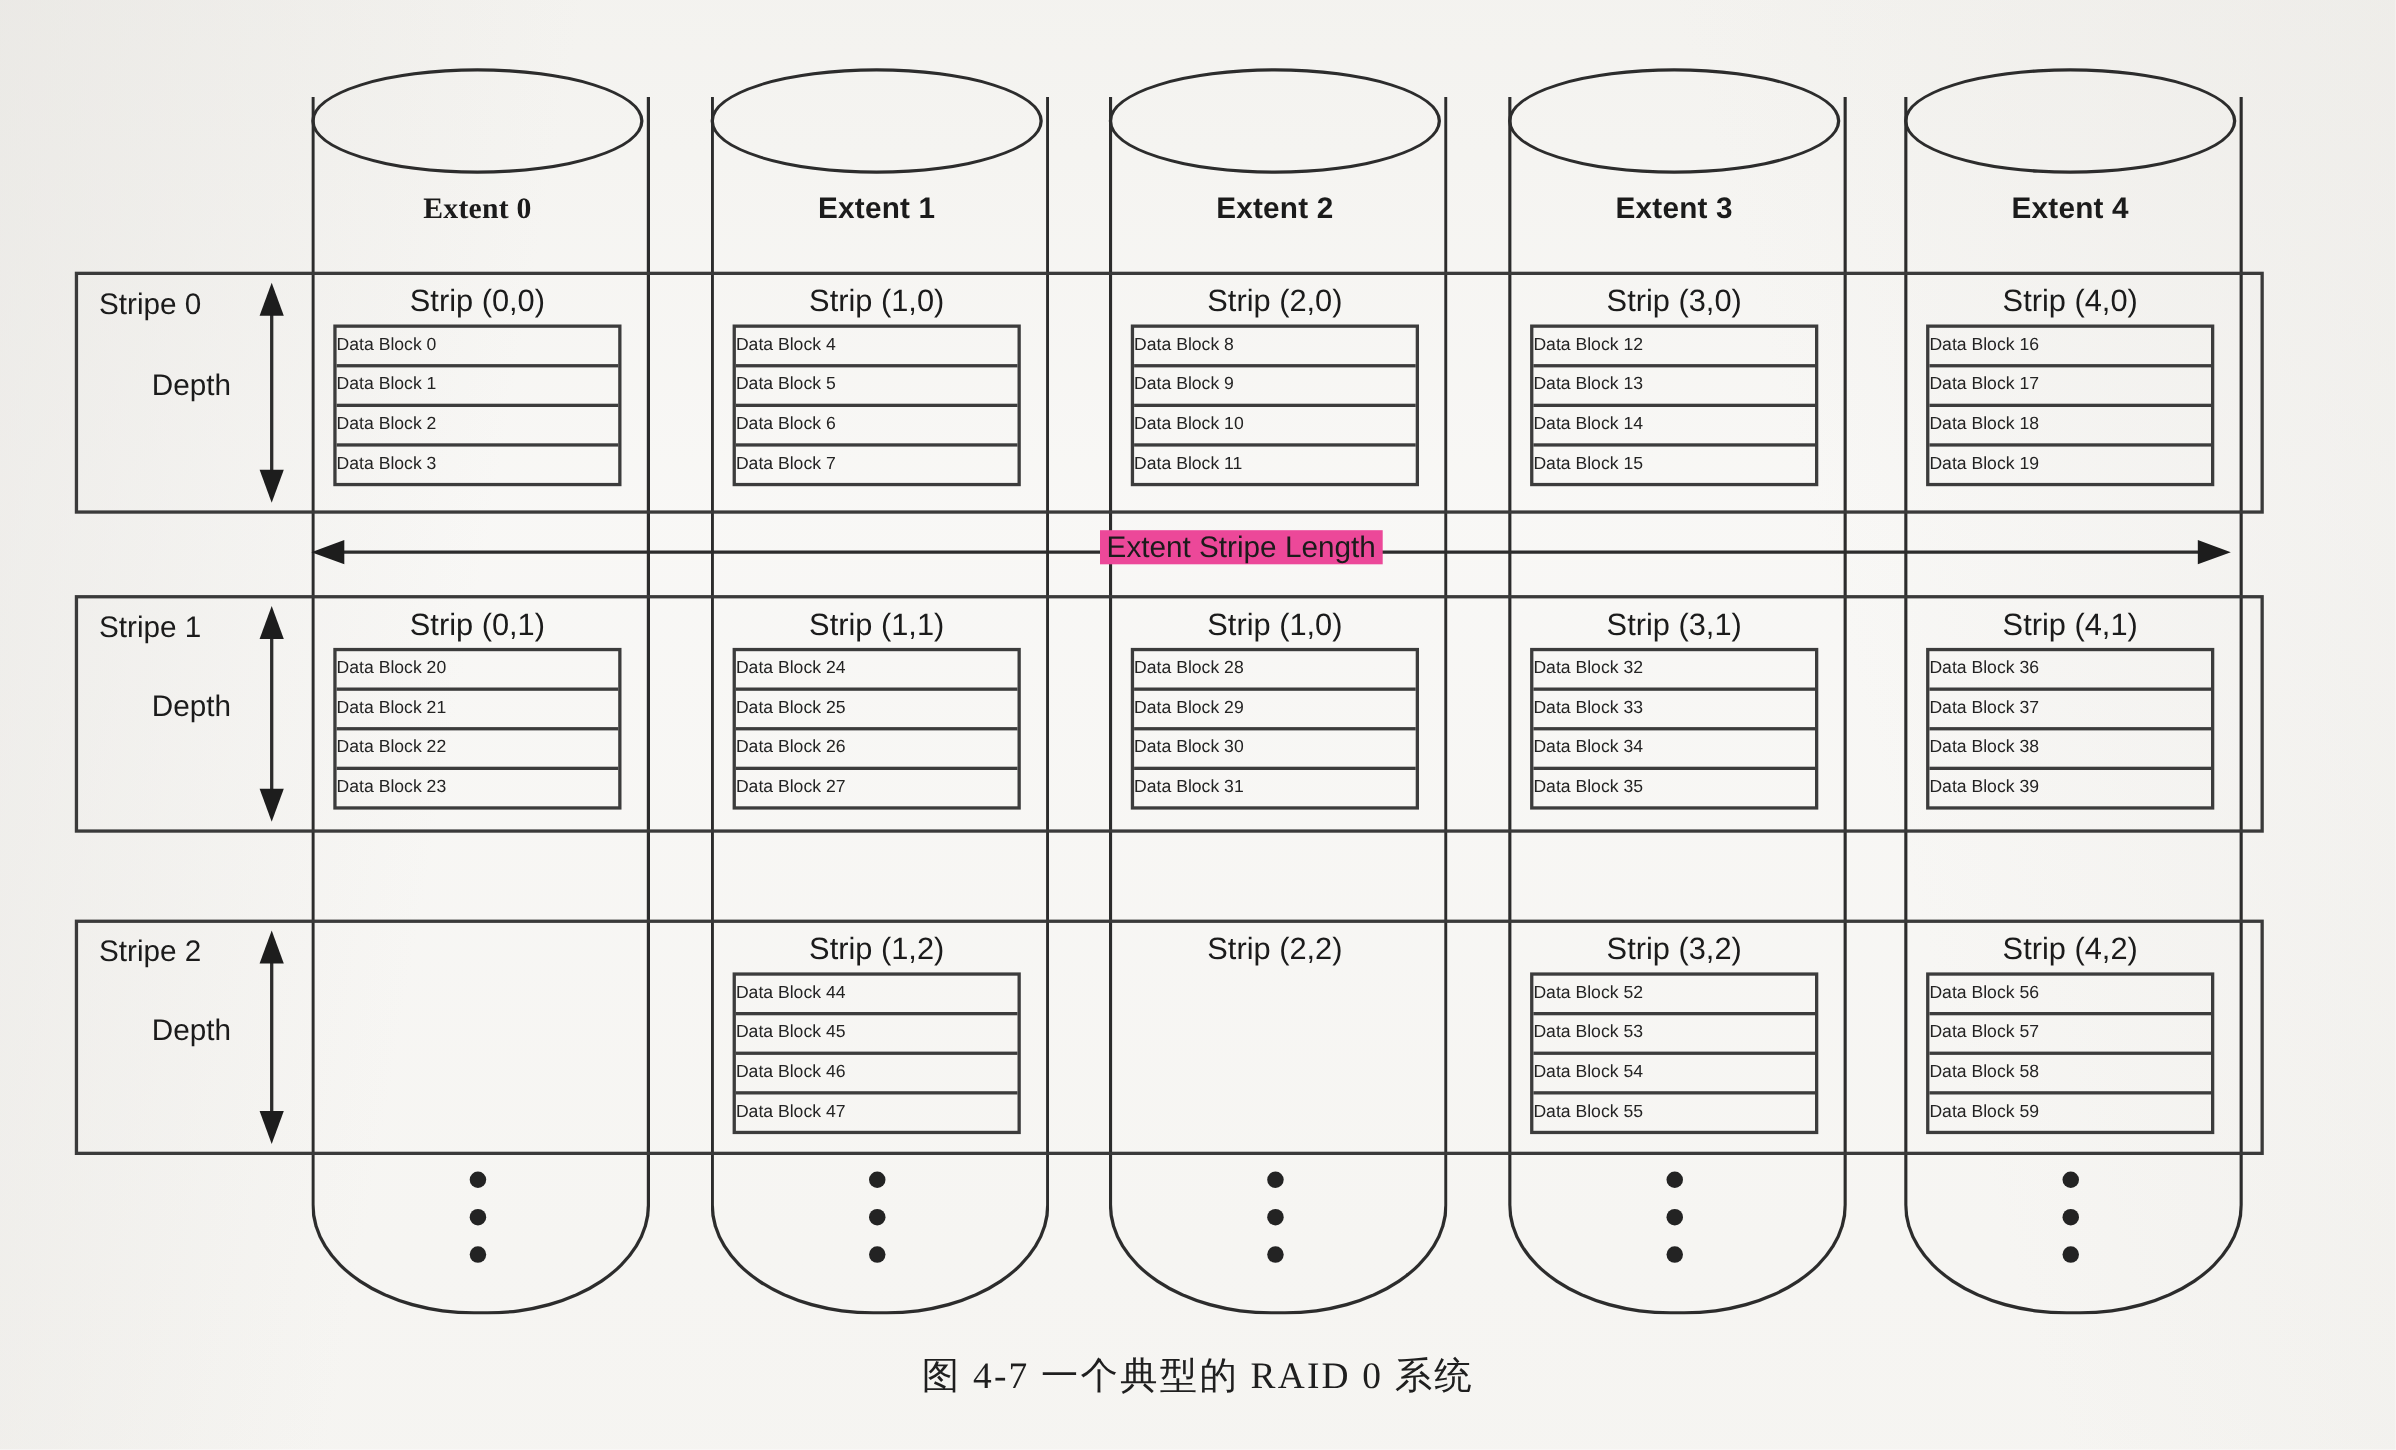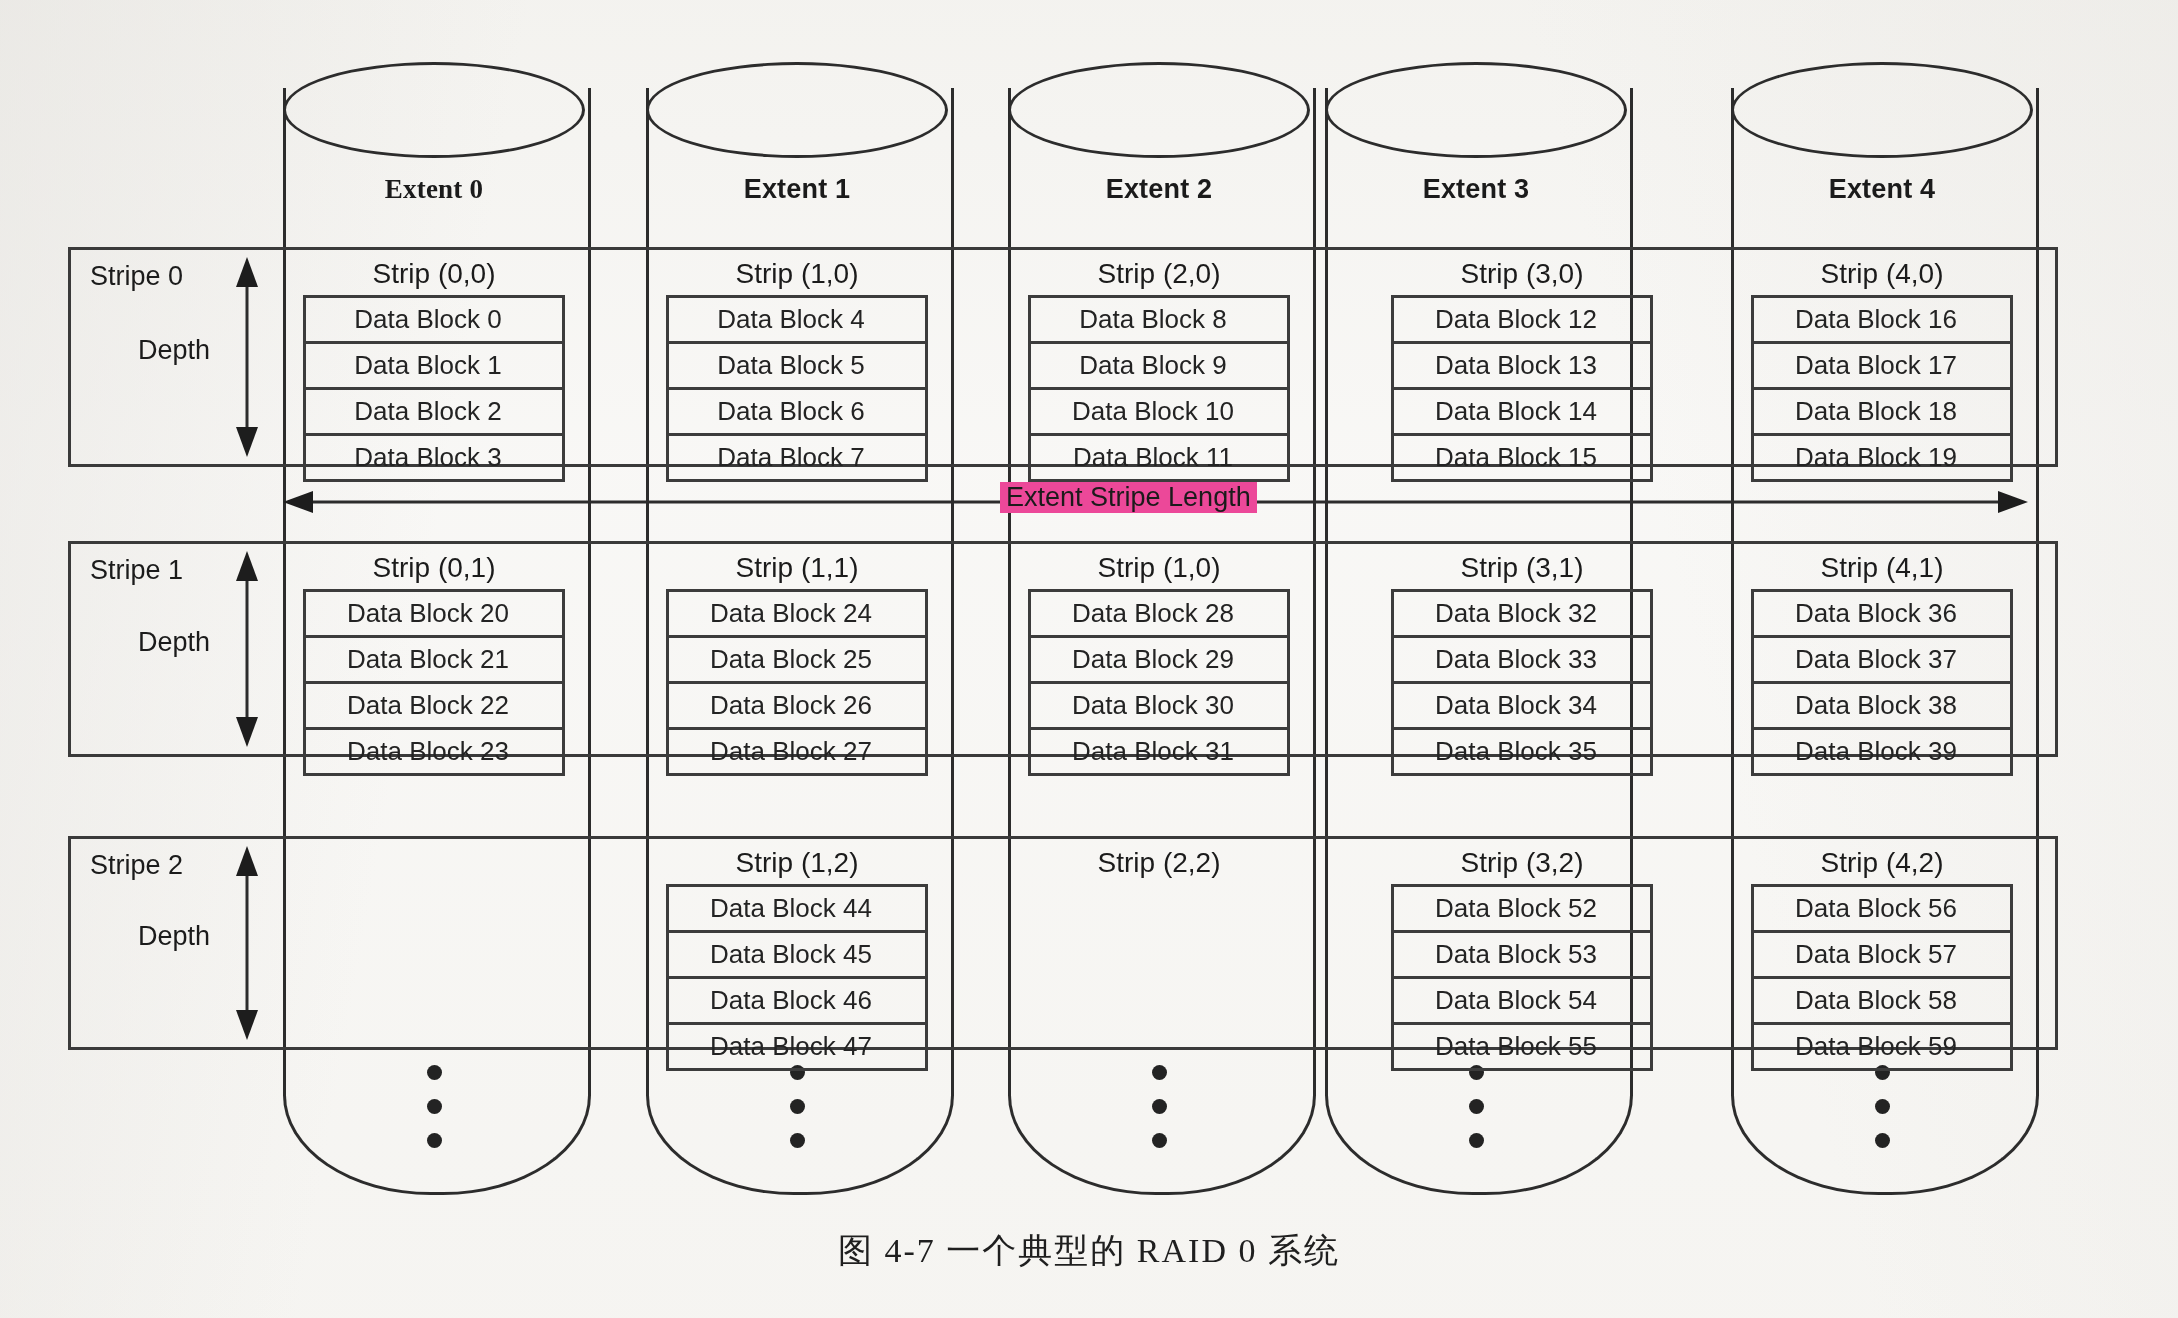--- a/index.html
+++ b/index.html
@@ -120,23 +120,23 @@
     color: #1b1b1b;
     margin-bottom: 5px;
     white-space: nowrap;
   }
   .block-box {
     border: 3px solid #3c3c3c;
     box-sizing: border-box;
     background: transparent;
   }
   .data-block {
-    font-size: 26px;
+    font-size: 16px;
     color: #232323;
-    text-align: center;
+    text-align: left;
     line-height: 1;
     padding: 8px 12px 9px 0;
     border-bottom: 3px solid #3c3c3c;
     white-space: nowrap;
   }
   .data-block:last-child { border-bottom: none; }
 
   
   .arrow-svg {
     position: absolute;
@@ -193,21 +193,21 @@
       <div class="cyl" style="left: 1008px; top: 62px; width: 302px; height: 1133px;">
         <div class="cyl-body"></div>
         <div class="cyl-top"></div>
         <div class="extent-label" style="top: 112px;">Extent 2</div>
         <div class="dots" style="top: 1003px;">
           <span></span>
           <span></span>
           <span></span>
         </div>
       </div>
-      <div class="cyl" style="left: 1325px; top: 62px; width: 302px; height: 1133px; padding-left: 36px;">
+      <div class="cyl" style="left: 1371px; top: 62px; width: 302px; height: 1133px; padding-left: 36px;">
         <div class="cyl-body"></div>
         <div class="cyl-top"></div>
         <div class="extent-label" style="top: 112px;">Extent 3</div>
         <div class="dots" style="top: 1003px;">
           <span></span>
           <span></span>
           <span></span>
         </div>
       </div>
       <div class="cyl" style="left: 1731px; top: 62px; width: 302px; height: 1133px;">

